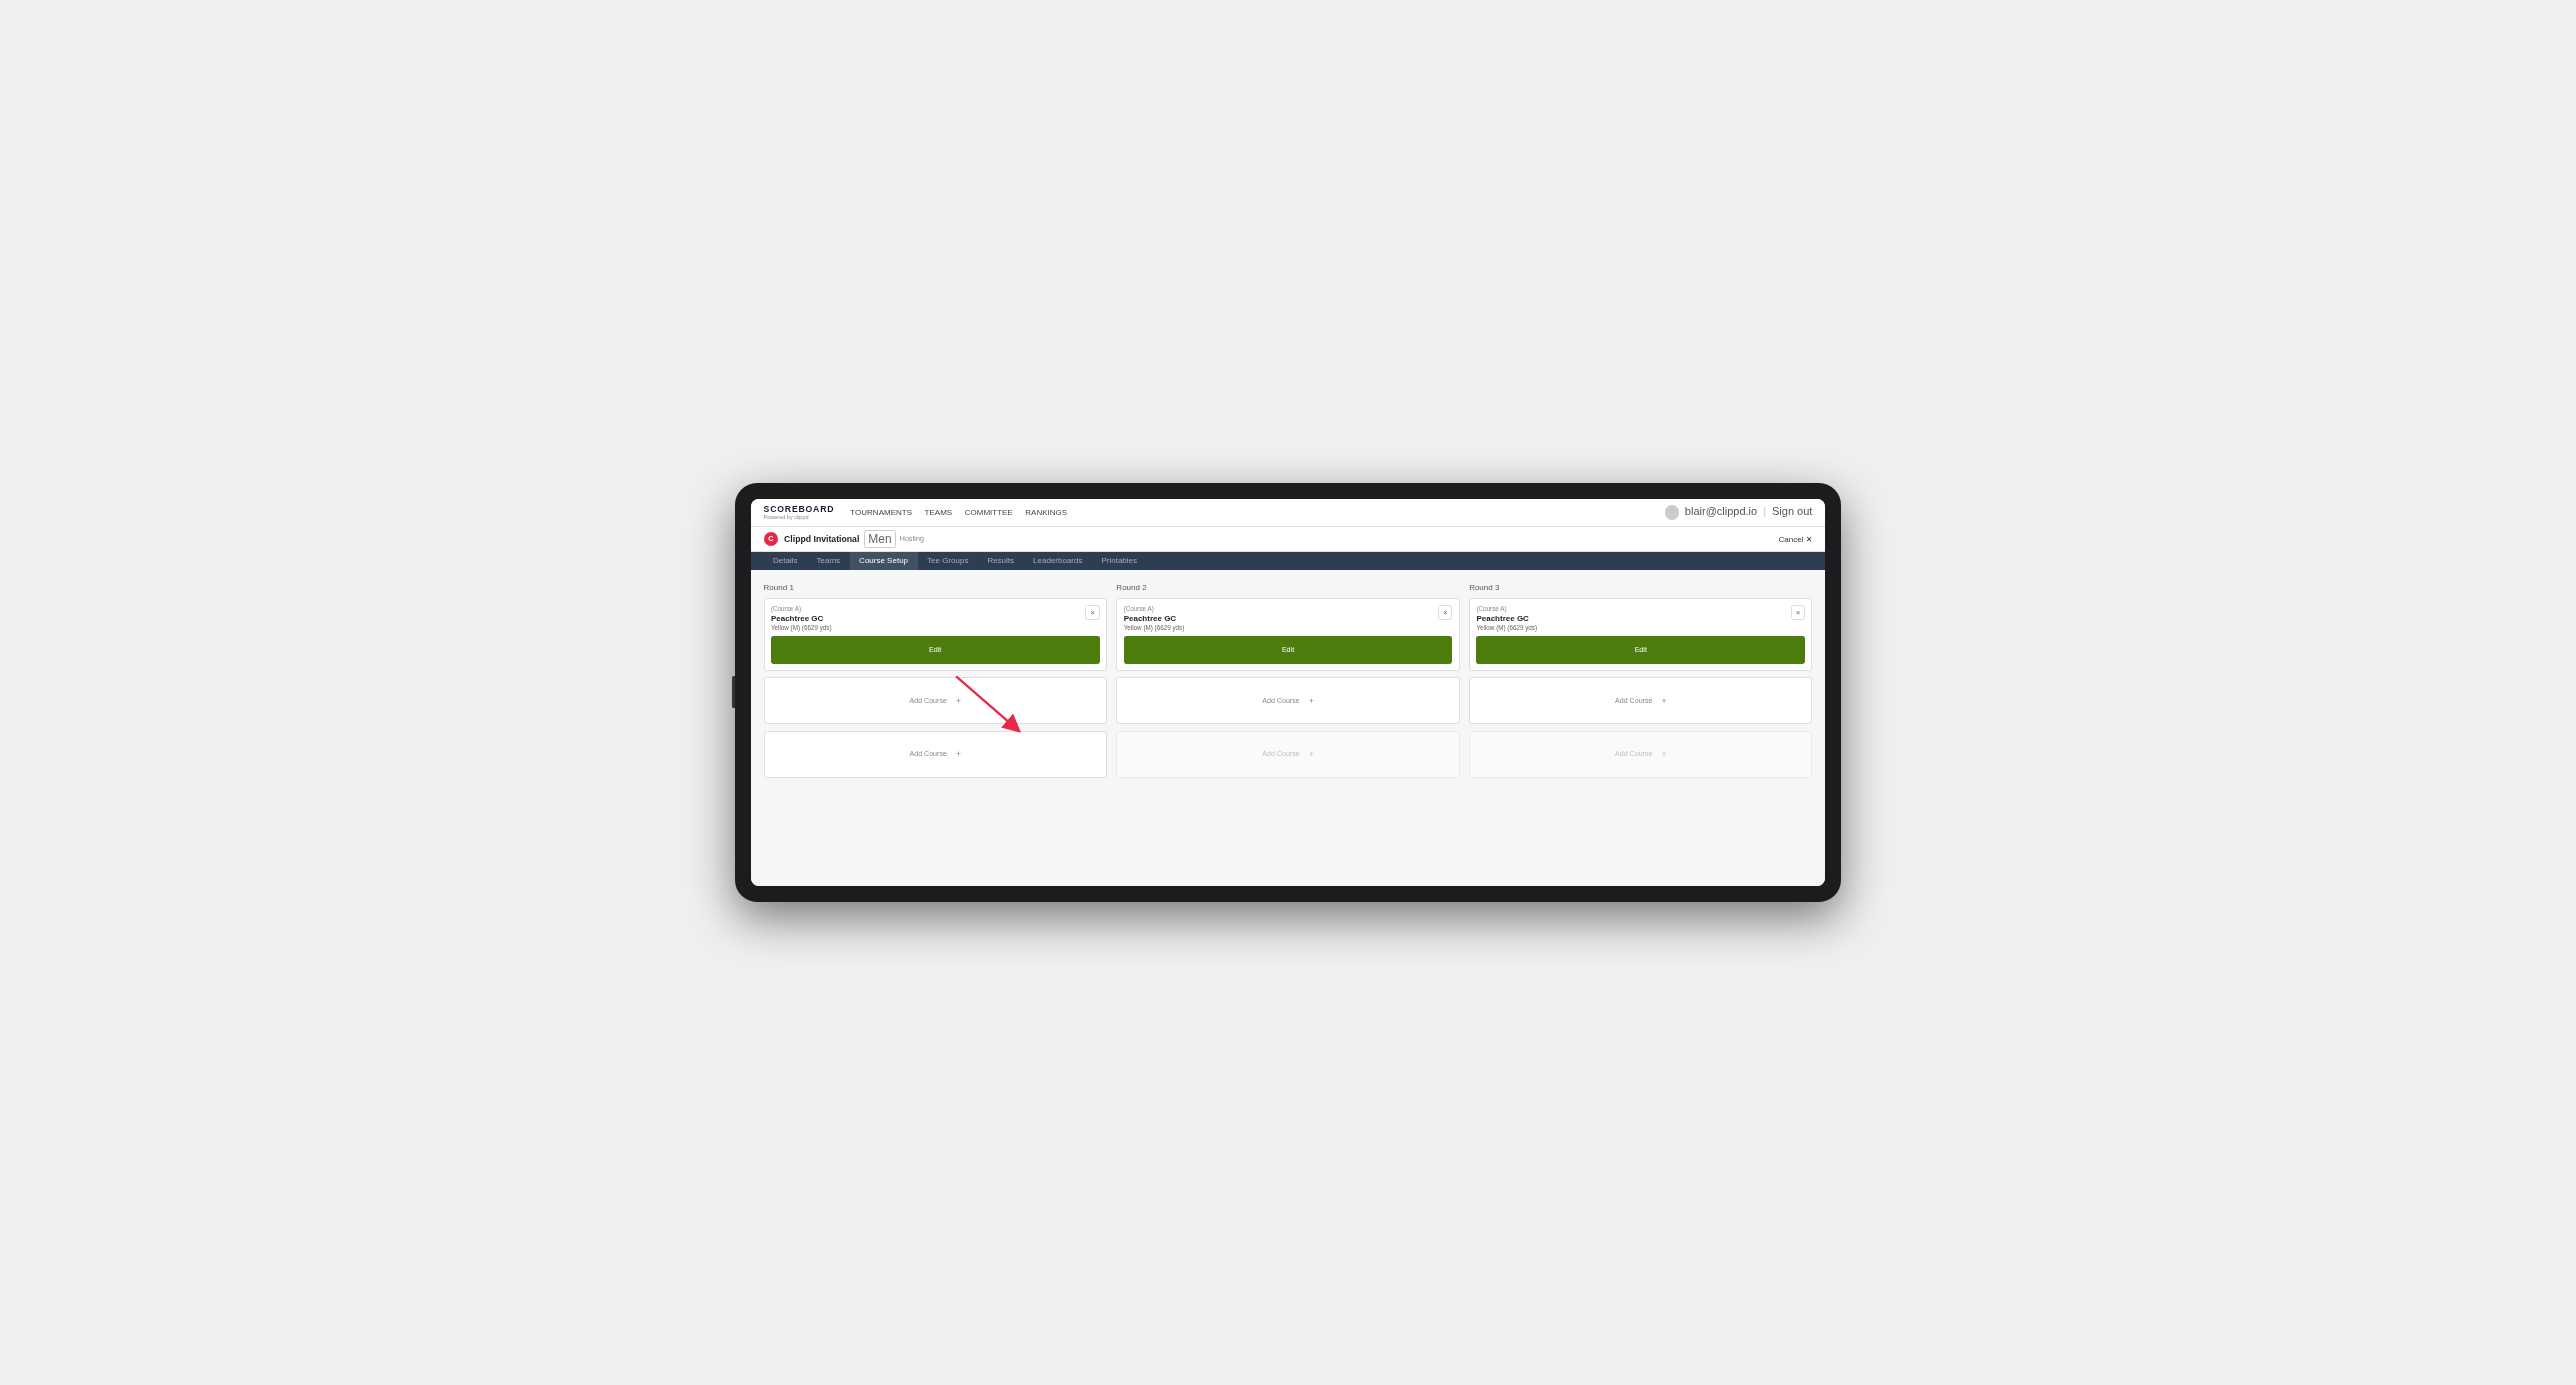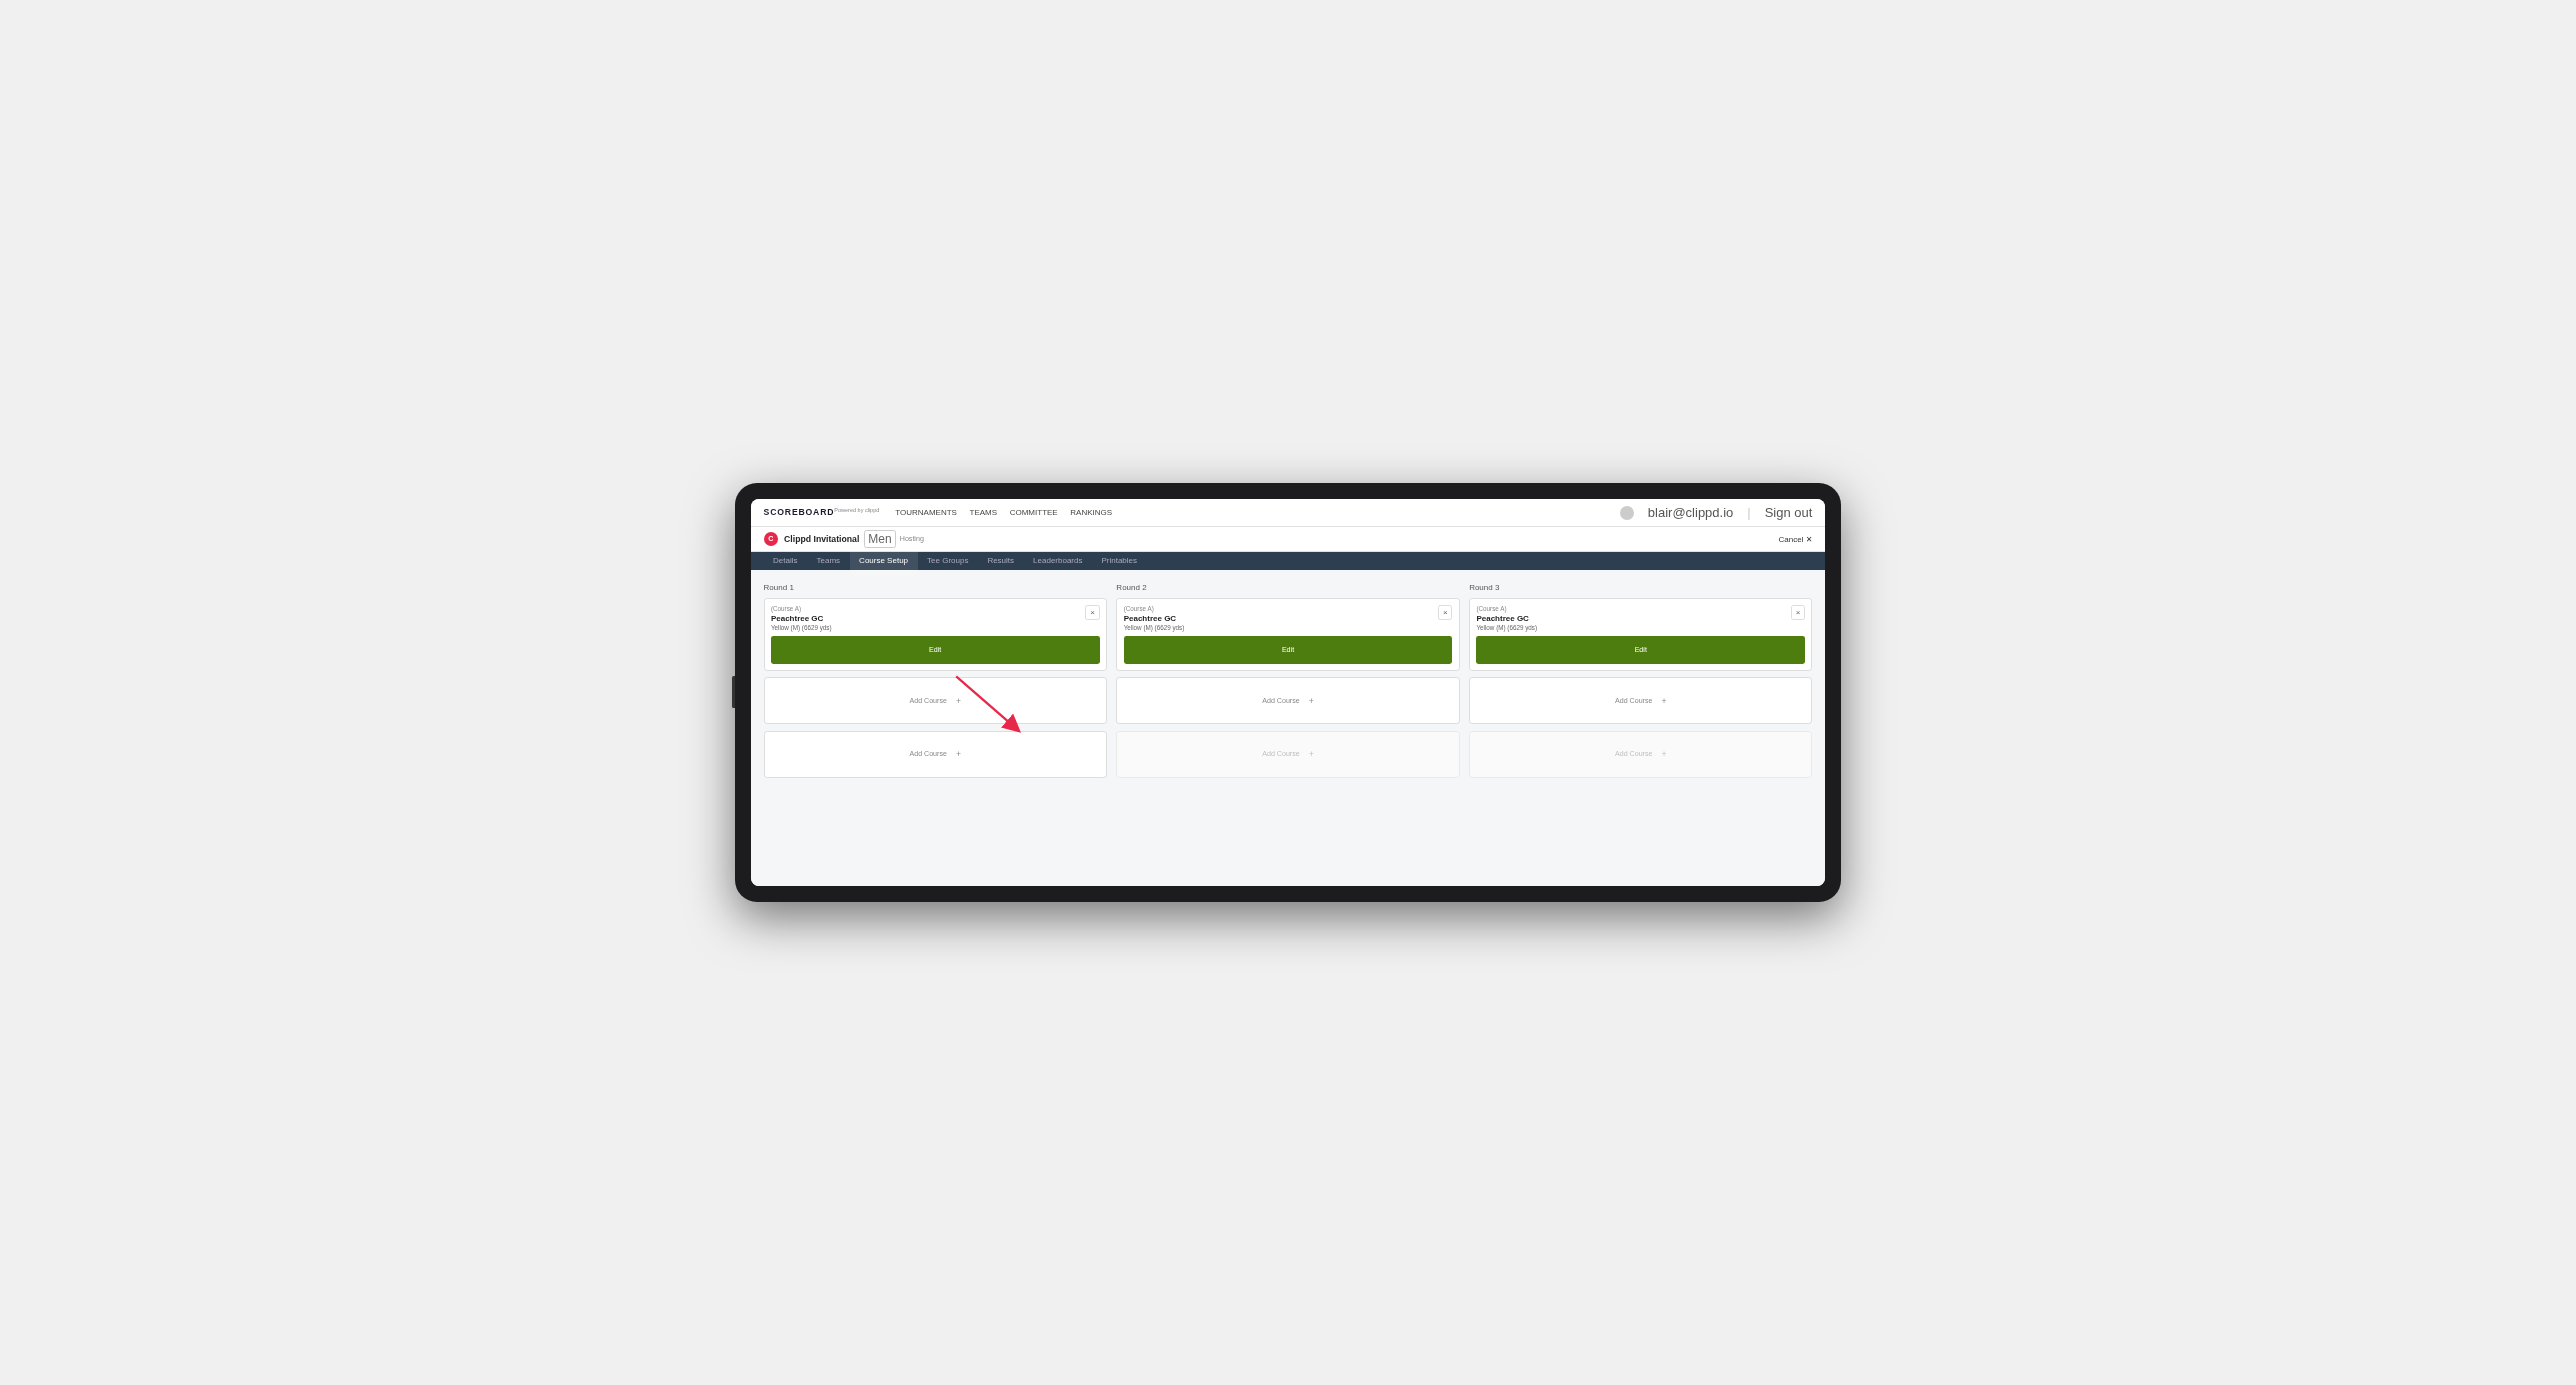--- a/index.html
+++ b/index.html
@@ -53,21 +53,21 @@
       background: #fff;
       border-bottom: 0.8px solid #e0e0e0;
       display: flex;
       align-items: center;
       padding: 0 12.6px;
       height: 28.4px;
     }
 
     .scoreboard-logo {
       display: flex;
-      flex-direction: row;
+      flex-direction: column;
       margin-right: 16px;
     }
     .scoreboard-logo .logo-title {
       font-size: 8.7px;
       font-weight: 800;
       letter-spacing: 0.8px;
       color: #1a1a2e;
       text-transform: uppercase;
     }
     .scoreboard-logo .logo-sub {
@@ -84,23 +84,23 @@
       font-size: 8px;
       color: #444;
       text-decoration: none;
       padding: 3.2px 0;
       cursor: pointer;
       font-weight: 500;
     }
 
     .nav-right {
       display: flex;
-      align-items: flex-end;
-      gap: 14px;
-      font-size: 13px;
+      align-items: flex-start;
+      gap: 6px;
+      font-size: 11px;
       color: #555;
     }
     .nav-avatar {
       width: 14.2px;
       height: 14.2px;
       background: #ccc;
       border-radius: 50%;
     }
     .nav-sign-in { color: #555; }
     .nav-divider { color: #ccc; }

